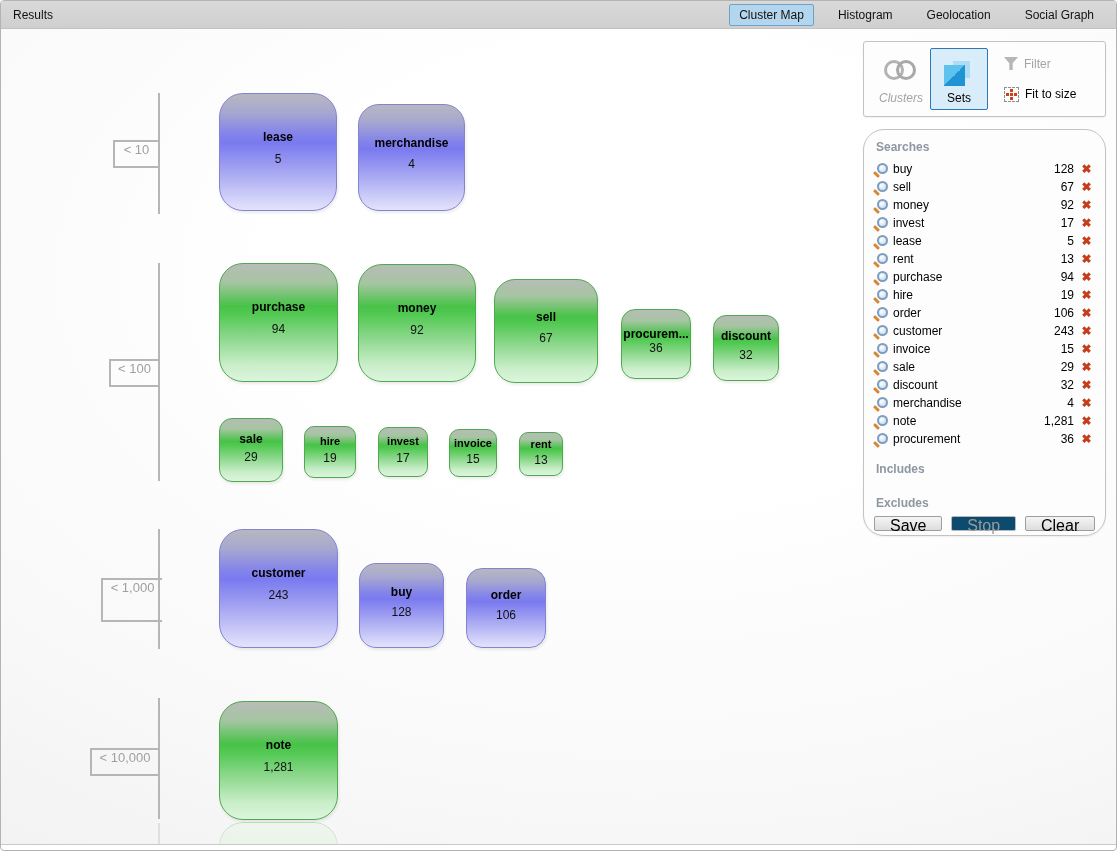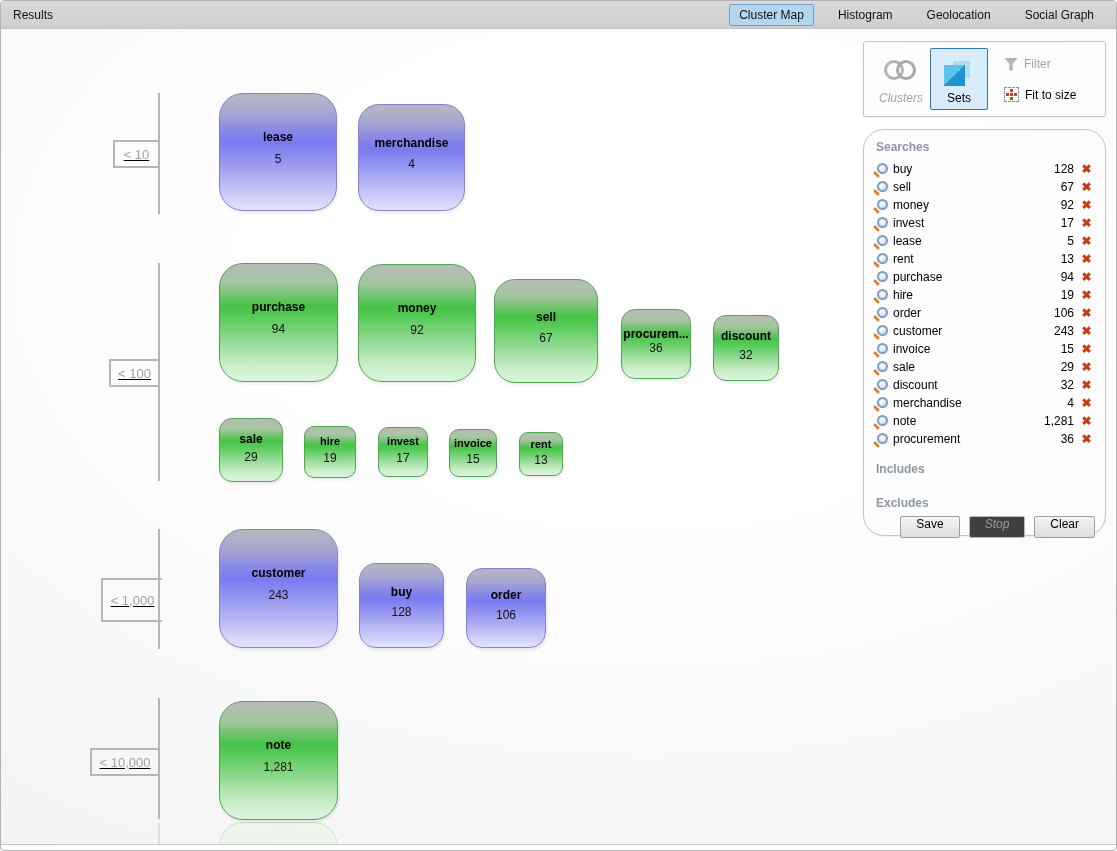--- a/index.html
+++ b/index.html
@@ -10,21 +10,21 @@
   .topbar-title{font-size:12px;color:#111;}
   .tabs{margin-left:auto;display:flex;align-items:center;gap:14px;}
   .tab{font-size:12px;color:#111;padding:3px 9px;border:1px solid transparent;border-radius:2px;cursor:default;white-space:nowrap;}
   .tab.active{background:#b4d5ee;border-color:#6ea3c9;}
 
   
   .canvas{position:absolute;top:28px;left:0;right:0;bottom:5px;overflow:hidden;border-bottom:1px solid #c9c9c9;
     background:radial-gradient(ellipse 130% 110% at 58% 30%, #ffffff 25%, #f8f8f8 60%, #ebebeb 100%);}
 
   .vline{position:absolute;width:2px;background:#b6b6b6;}
-  .notch{position:absolute;border:2px solid #b6b6b6;border-right:none;display:flex;align-items:center;justify-content:center;box-sizing:border-box;text-decoration:underline;}
+  .notch{position:absolute;border:2px solid #b6b6b6;border-right:none;display:flex;align-items:flex-start;justify-content:center;box-sizing:border-box;}
   .notch-label{font-size:13px;color:#9f9f9f;white-space:nowrap;}
   .vline.reflected{opacity:.35;}
 
   .bubble{position:absolute;box-sizing:border-box;border:1px solid;display:flex;flex-direction:column;align-items:center;justify-content:center;text-align:center;box-shadow:1px 2px 3px rgba(0,0,0,.08);}
   .bubble.green{border-color:#4fa94f;background:linear-gradient(180deg,#b7bcb7 0%,#a5c5a1 16%,#47c247 36%,#55ca55 44%,#8fd88f 64%,#c9eec9 86%,#dcf5dc 100%);}
   .bubble.blue{border-color:#8383d2;background:linear-gradient(180deg,#b7b7c1 0%,#a7a7d0 16%,#8484ea 34%,#7a7af0 42%,#9d9df1 62%,#c6c6f7 84%,#e3e3fc 100%);}
   .b-label{font-size:12px;font-weight:bold;color:#000;white-space:nowrap;}
   .b-count{font-size:12px;color:#111;white-space:nowrap;}
   .bubble.reflected{opacity:.32;box-shadow:none;
     -webkit-mask-image:linear-gradient(to bottom,rgba(0,0,0,0) 55%,rgba(0,0,0,1) 100%);
@@ -32,21 +32,21 @@
 
   
   .panel{position:absolute;left:862px;width:243px;box-sizing:border-box;background:#fdfdfd;border:1px solid #c3c3c3;border-radius:3px;box-shadow:0 1px 2px rgba(0,0,0,.06);}
   #toolbar-panel{top:40px;height:76px;display:flex;align-items:center;padding:6px 8px;}
   .tool-btn{width:58px;height:62px;display:flex;flex-direction:column;align-items:center;justify-content:flex-end;gap:5px;box-sizing:border-box;border:1px solid transparent;border-radius:2px;padding-bottom:4px;cursor:default;}
   .tool-btn .tool-label{font-size:12px;}
   .tool-btn.disabled .tool-label{color:#a4a4a4;font-style:italic;}
   .tool-btn.selected{border-color:#2e76b5;background:#d9ecfa;}
   .tool-btn.selected .tool-label{color:#000;}
   .tool-col{display:flex;flex-direction:column;gap:16px;margin-left:16px;}
-  .tool-row{display:flex;align-items:flex-end;gap:6px;font-size:12px;}
+  .tool-row{display:flex;align-items:center;gap:6px;font-size:12px;}
   .tool-row.disabled{color:#a4a4a4;}
 
   .venn-icon{position:relative;width:34px;height:24px;margin-bottom:2px;}
   .venn-icon i{position:absolute;top:0;width:20px;height:20px;border:3px solid #b3b3b3;border-radius:50%;box-sizing:border-box;}
   .venn-icon i:first-child{left:0;}
   .venn-icon i:last-child{left:12px;border-color:#a8a8a8;}
 
   .sets-icon{position:relative;width:30px;height:28px;}
   .sets-icon .s3{position:absolute;right:0;top:0;width:14px;height:14px;background:#d9effb;}
   .sets-icon .s2{position:absolute;right:4px;top:3px;width:17px;height:17px;background:#aedcf5;}
@@ -62,22 +62,22 @@
   .section-title.spaced{margin-top:14px;}
   .search-list{display:flex;flex-direction:column;}
   .search-row{display:flex;align-items:center;height:18px;font-size:12px;color:#000;}
   .mag-icon{position:relative;width:14px;height:15px;flex:0 0 14px;}
   .mag-icon::before{content:"";position:absolute;top:1px;left:3px;width:7px;height:7px;border:2px solid #7d9cbe;border-radius:50%;background:radial-gradient(circle at 35% 35%,#ffffff,#bcd8f0);}
   .mag-icon::after{content:"";position:absolute;left:-1px;bottom:1px;width:7px;height:3px;background:#d9862f;border-radius:1px;transform:rotate(45deg);}
   .search-term{margin-left:5px;}
   .search-count{margin-left:auto;}
   .x-icon{width:17px;margin-left:4px;text-align:center;color:#c63d18;font-weight:bold;font-size:12px;cursor:default;}
   .btn-row{margin-top:auto;display:flex;justify-content:flex-end;gap:9px;padding-bottom:2px;}
-  .btn{font-size:12px;height:22px;min-width:50px;padding:0 15px;box-sizing:border-box;background:linear-gradient(#f5f5f5,#dddddd);border:1px solid #9e9e9e;border-radius:2px;color:#000;}
-  .btn.disabled{color:#9b9b9b;background:#404040;border-color:#b9b9b9;font-style:italic;}
+  .btn{font-size:16px;height:15px;min-width:50px;padding:0 15px;box-sizing:border-box;background:linear-gradient(#f5f5f5,#dddddd);border:1px solid #9e9e9e;border-radius:2px;color:#000;}
+  .btn.disabled{color:#9b9b9b;background:#0c4a6e;border-color:#b9b9b9;}
 </style>
 </head>
 <body>
 
 <div class="window">
 
   <div class="topbar">
     <span class="topbar-title">Results</span>
     <div class="tabs" id="tabs">
         <div class="tab active">Cluster Map</div>

